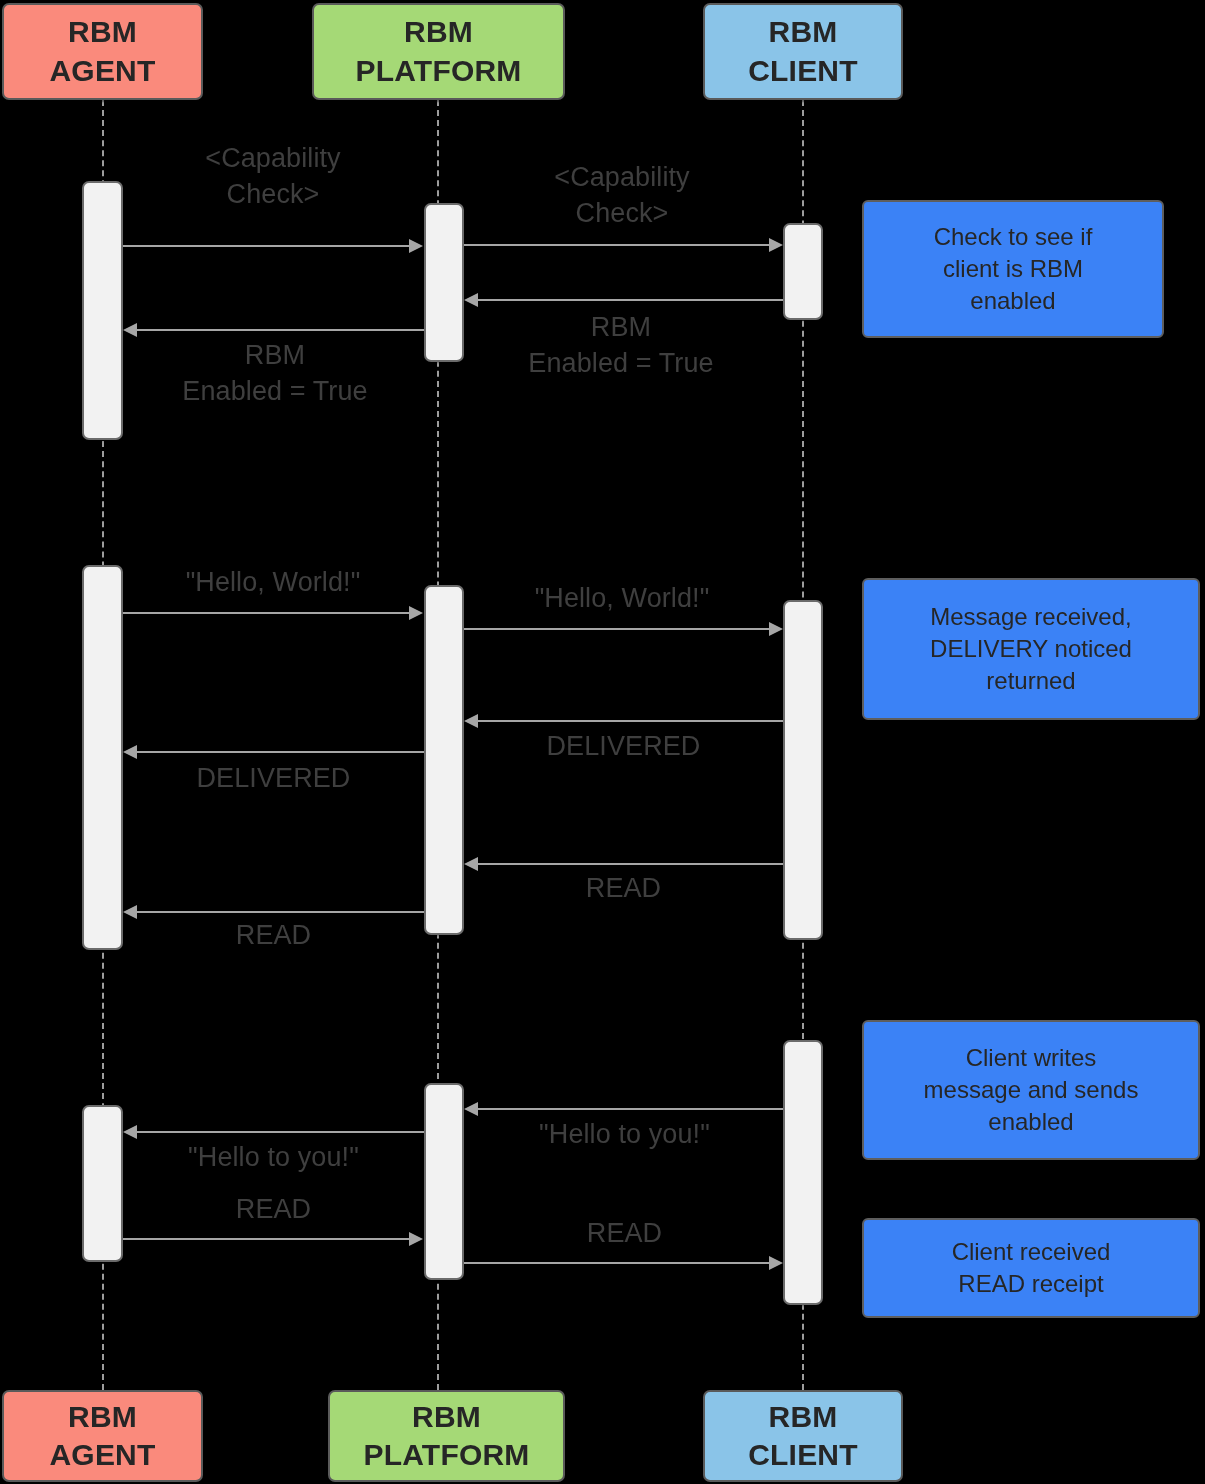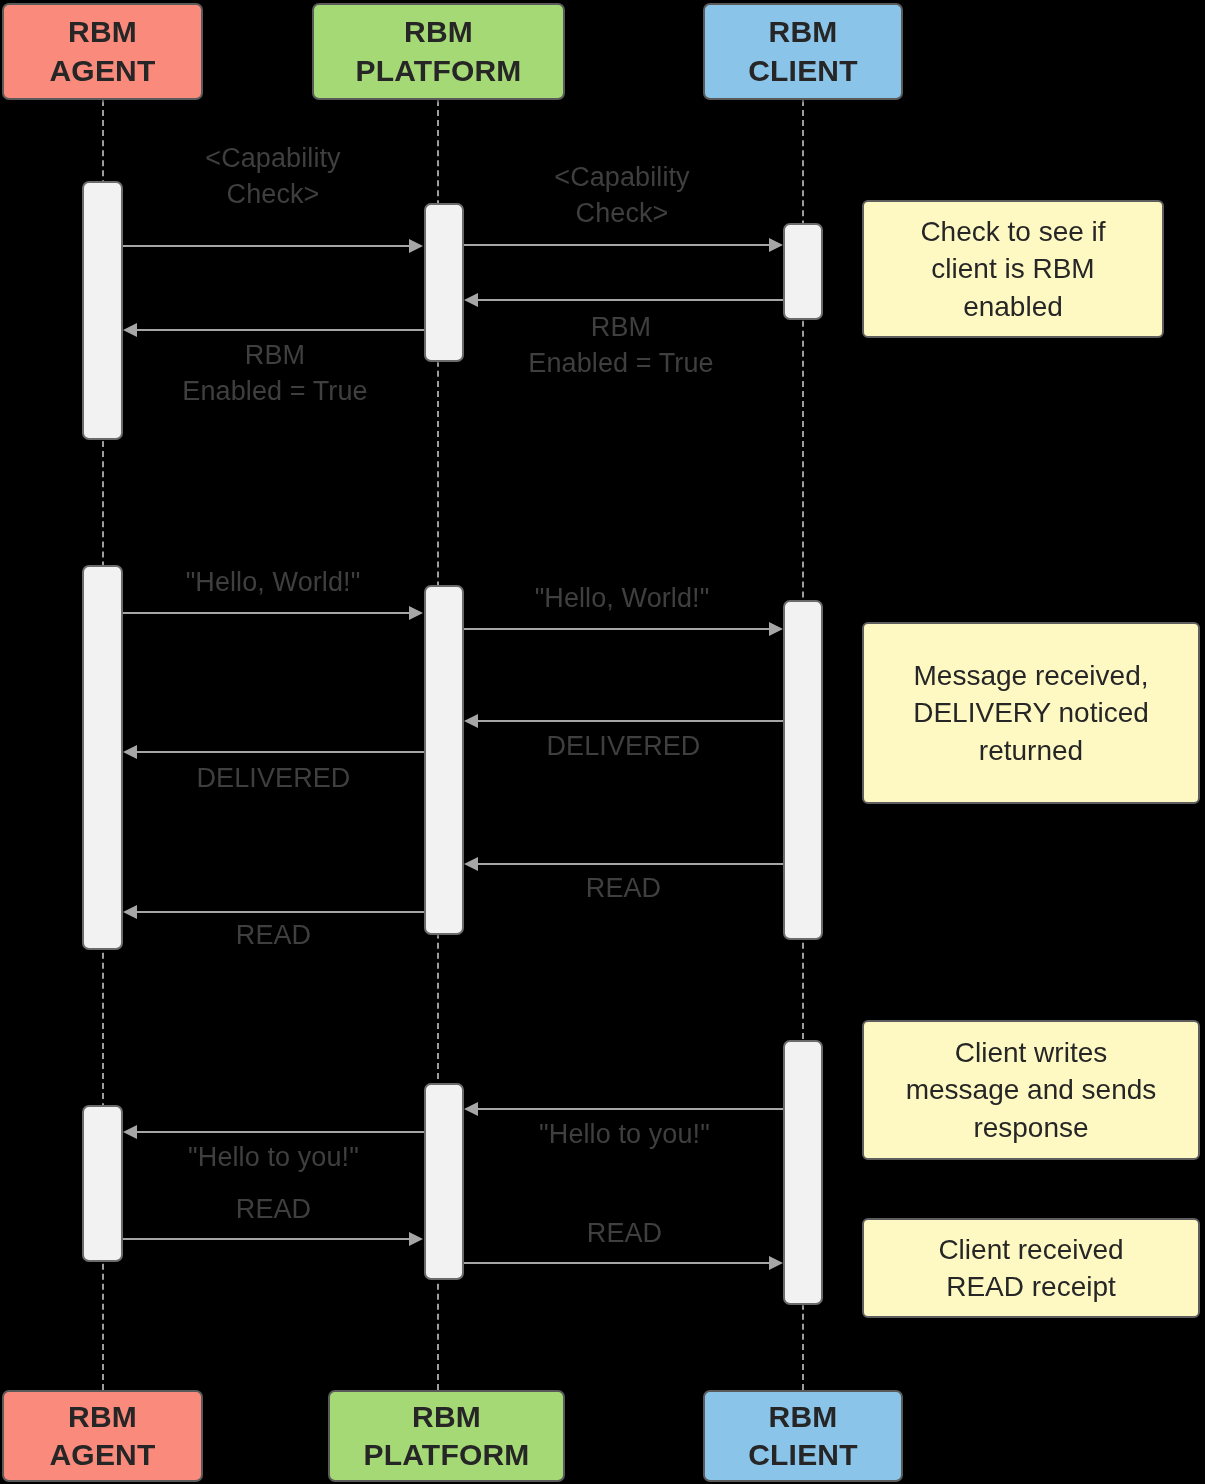--- a/index.html
+++ b/index.html
@@ -77,25 +77,25 @@
     line-height: 1.32;
     text-align: center;
     white-space: pre-line;
     letter-spacing: 0.1px;
   }
 
   
   .note {
     position: absolute;
     box-sizing: border-box;
-    background: #fef9c3;
+    background: #3b82f6;
     border: 2px solid #5e5e5e;
     border-radius: 6px;
     color: #262626;
-    font-size: 28px;
+    font-size: 24px;
     line-height: 1.33;
     text-align: center;
     display: flex;
     align-items: center;
     justify-content: center;
     padding: 6px 10px;
     white-space: pre-line;
     box-shadow: 2px 2px 2px rgba(0,0,0,0.45);
   }
 </style>
@@ -172,21 +172,21 @@
   <div class="msg-label" style="left:146px; top:761px; width:255px;">DELIVERED</div>
 
   <div class="msg-line" style="left:478px; top:863px; width:305px;"></div>
   <div class="arrow-head left" style="left:464px; top:857px;"></div>
   <div class="msg-label" style="left:496px; top:871px; width:255px;">READ</div>
 
   <div class="msg-line" style="left:137px; top:911px; width:287px;"></div>
   <div class="arrow-head left" style="left:123px; top:905px;"></div>
   <div class="msg-label" style="left:146px; top:918px; width:255px;">READ</div>
 
-  <div class="note" style="left:862px; top:578px; width:338px; height:182px;margin-top:44px;">Message received,
+  <div class="note" style="left:862px; top:578px; width:338px; height:142px;">Message received,
 DELIVERY noticed
 returned</div>
 
 
   <div class="activation" style="left:783px; top:1040px; width:40px; height:265px;"></div>
   <div class="activation" style="left:424px; top:1083px; width:40px; height:197px;"></div>
   <div class="activation" style="left:82px; top:1105px; width:41px; height:157px;"></div>
 
   <div class="msg-line" style="left:478px; top:1108px; width:305px;"></div>
   <div class="arrow-head left" style="left:464px; top:1102px;"></div>
@@ -199,21 +199,21 @@
   <div class="msg-line" style="left:123px; top:1238px; width:286px;"></div>
   <div class="arrow-head right" style="left:409px; top:1232px;"></div>
   <div class="msg-label" style="left:146px; top:1192px; width:255px;">READ</div>
 
   <div class="msg-line" style="left:464px; top:1262px; width:305px;"></div>
   <div class="arrow-head right" style="left:769px; top:1256px;"></div>
   <div class="msg-label" style="left:497px; top:1216px; width:255px;">READ</div>
 
   <div class="note" style="left:862px; top:1020px; width:338px; height:140px;">Client writes
 message and sends
-response</div>
+enabled</div>
 
   <div class="note" style="left:862px; top:1218px; width:338px; height:100px;">Client received
 READ receipt</div>
 
   <div class="participant" style="left:2px; top:1390px; width:201px; height:92px; background:#fa8a7c;">
     <span class="pline">RBM</span>
     <span class="pline">AGENT</span>
   </div>
 
   <div class="participant" style="left:328px; top:1390px; width:237px; height:92px; background:#a5d976;">

